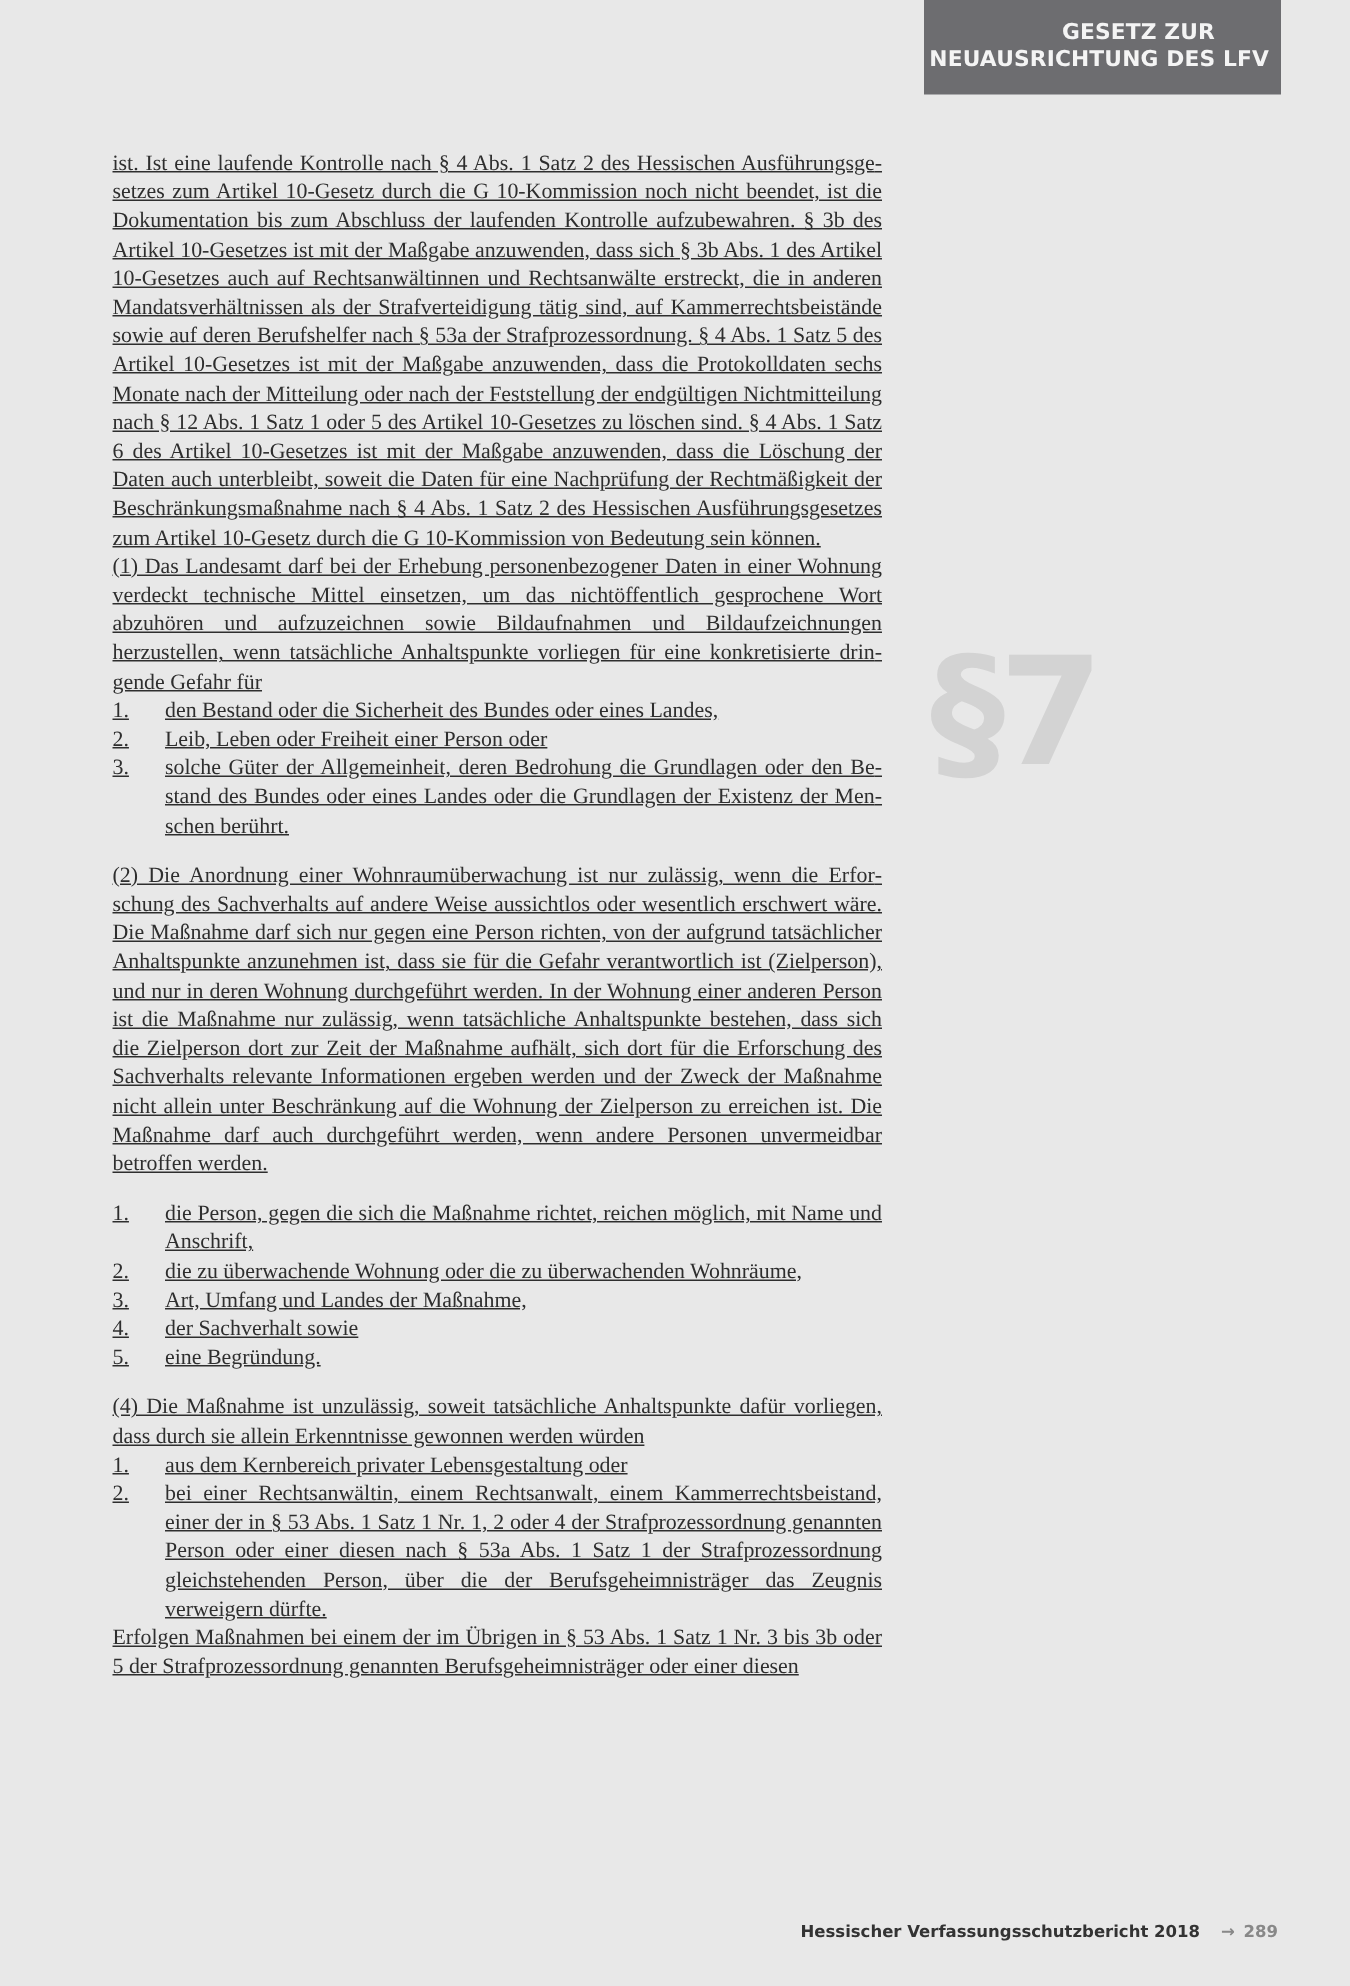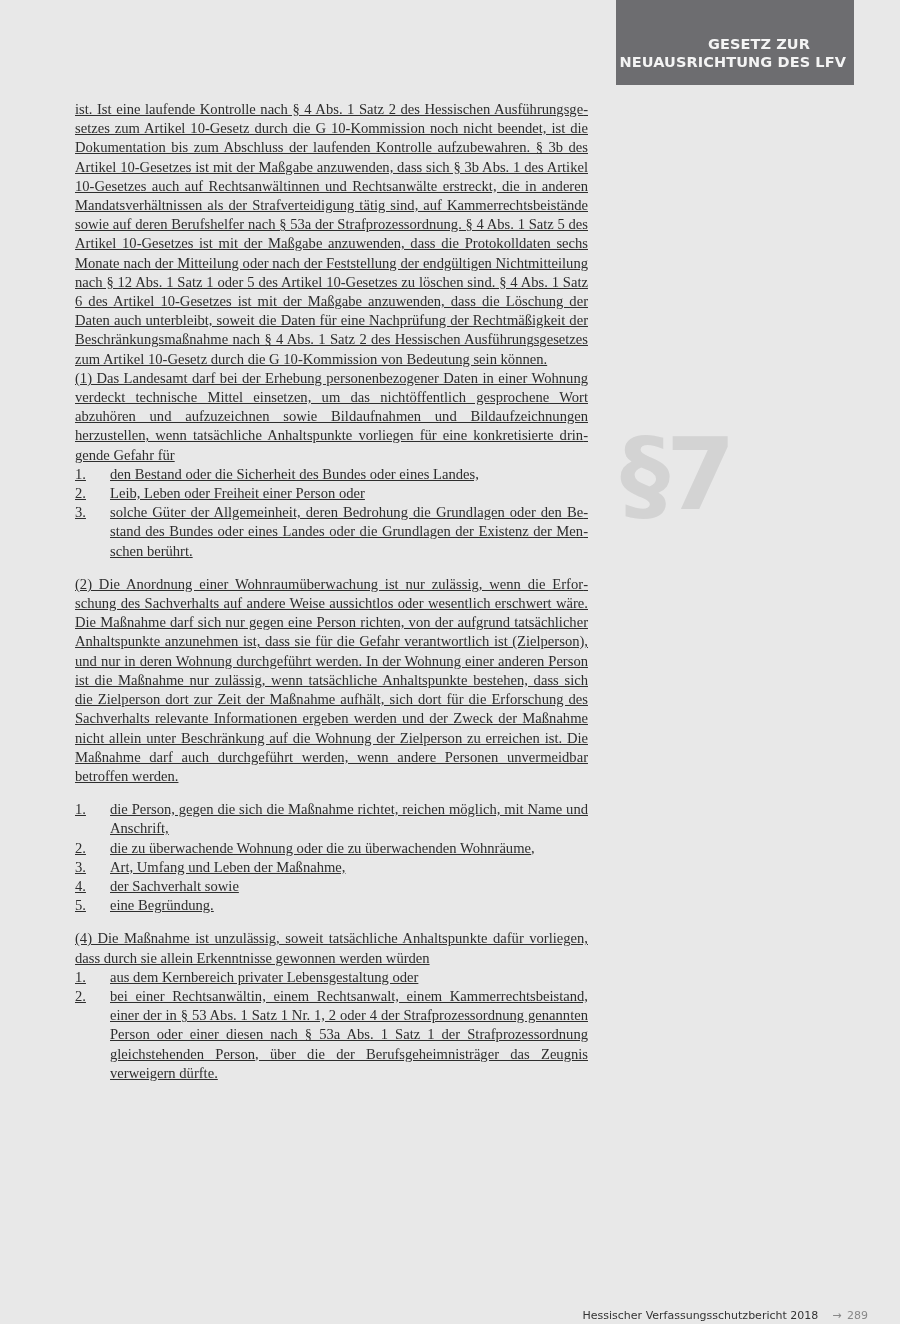--- a/index.html
+++ b/index.html
@@ -7,21 +7,21 @@
     width: 900px; height: 1324px;
     background: #e8e8e8;
     position: relative;
     overflow: hidden;
     font-family: "Liberation Serif", "DejaVu Serif", serif;
     color: #2e2e2e;
   }
   .header-box {
     position: absolute;
     left: 616px; top: 0;
-    width: 238px; height: 85px;
+    width: 238px; height: 63px;
     background: #6d6d70;
     display: flex; flex-direction: column;
     align-items: center; justify-content: flex-end;
     padding-bottom: 14px;
     box-sizing: border-box;
   }
   .header-box span {
     font-family: "DejaVu Sans", "Liberation Sans", sans-serif;
     font-weight: bold;
     color: #f4f4f4;
@@ -70,28 +70,27 @@
     left: 620px; top: 420px;
     font-family: "DejaVu Sans", "Liberation Sans", sans-serif;
     font-weight: bold;
     font-size: 100px;
     line-height: 110px;
     color: #d3d3d3;
     letter-spacing: -4px;
   }
   .footer {
     position: absolute;
-    left: 16px; top: 1281px;
+    left: 0; top: 1281px;
     width: 852px;
     text-align: right;
     font-family: "DejaVu Sans", "Liberation Sans", sans-serif;
     font-size: 11px;
-    font-weight: normal;
+    font-weight: bold;
     color: #333;
-    margin-top: 28px;
   }
   .footer .arrow { color: #888; margin-left: 14px; }
   .footer .page { color: #888; margin-left: 2px; }
 </style>
 </head>
 <body>
 
 <div class="header-box">
   <span class="l1">GESETZ ZUR</span>
   <span class="l2">NEUAUSRICHTUNG DES LFV</span>
@@ -127,21 +126,21 @@
     <li>
         <span class="num">1.</span>
         <span class="txt">die Person, gegen die sich die Maßnahme richtet, reichen möglich, mit Name und Anschrift,</span>
       </li>
     <li>
         <span class="num">2.</span>
         <span class="txt">die zu überwachende Wohnung oder die zu überwachenden Wohnräume,</span>
       </li>
     <li>
         <span class="num">3.</span>
-        <span class="txt">Art, Umfang und Leben der Maßnahme,</span>
+        <span class="txt">Art, Umfang und Landes der Maßnahme,</span>
       </li>
     <li>
         <span class="num">4.</span>
         <span class="txt">der Sachverhalt sowie</span>
       </li>
     <li>
         <span class="num">5.</span>
         <span class="txt">eine Begründung.</span>
       </li>
   </ol>
@@ -151,18 +150,19 @@
   <ol class="numlist">
     <li>
         <span class="num">1.</span>
         <span class="txt">aus dem Kernbereich privater Lebensgestaltung oder</span>
       </li>
     <li>
         <span class="num">2.</span>
         <span class="txt">bei einer Rechtsanwältin, einem Rechtsanwalt, einem Kammerrechtsbeistand, einer der in § 53 Abs. 1 Satz 1 Nr. 1, 2 oder 4 der Strafprozessordnung genannten Person oder einer diesen nach § 53a Abs. 1 Satz 1 der Strafprozess­ordnung gleichstehenden Person, über die der Berufsgeheimnisträger das Zeugnis verweigern dürfte.</span>
       </li>
   </ol>
+  <p>Erfolgen Maßnahmen bei einem der im Übrigen in § 53 Abs. 1 Satz 1 Nr. 3 bis 3b oder 5 der Strafprozessordnung genannten Berufsgeheimnisträger oder einer diesen</p>
 </div>
 
 <div class="footer">
   <span>Hessischer Verfassungsschutzbericht 2018</span><span class="arrow">→</span>
   <span class="page">289</span>
 </div>
 
 </body></html>

